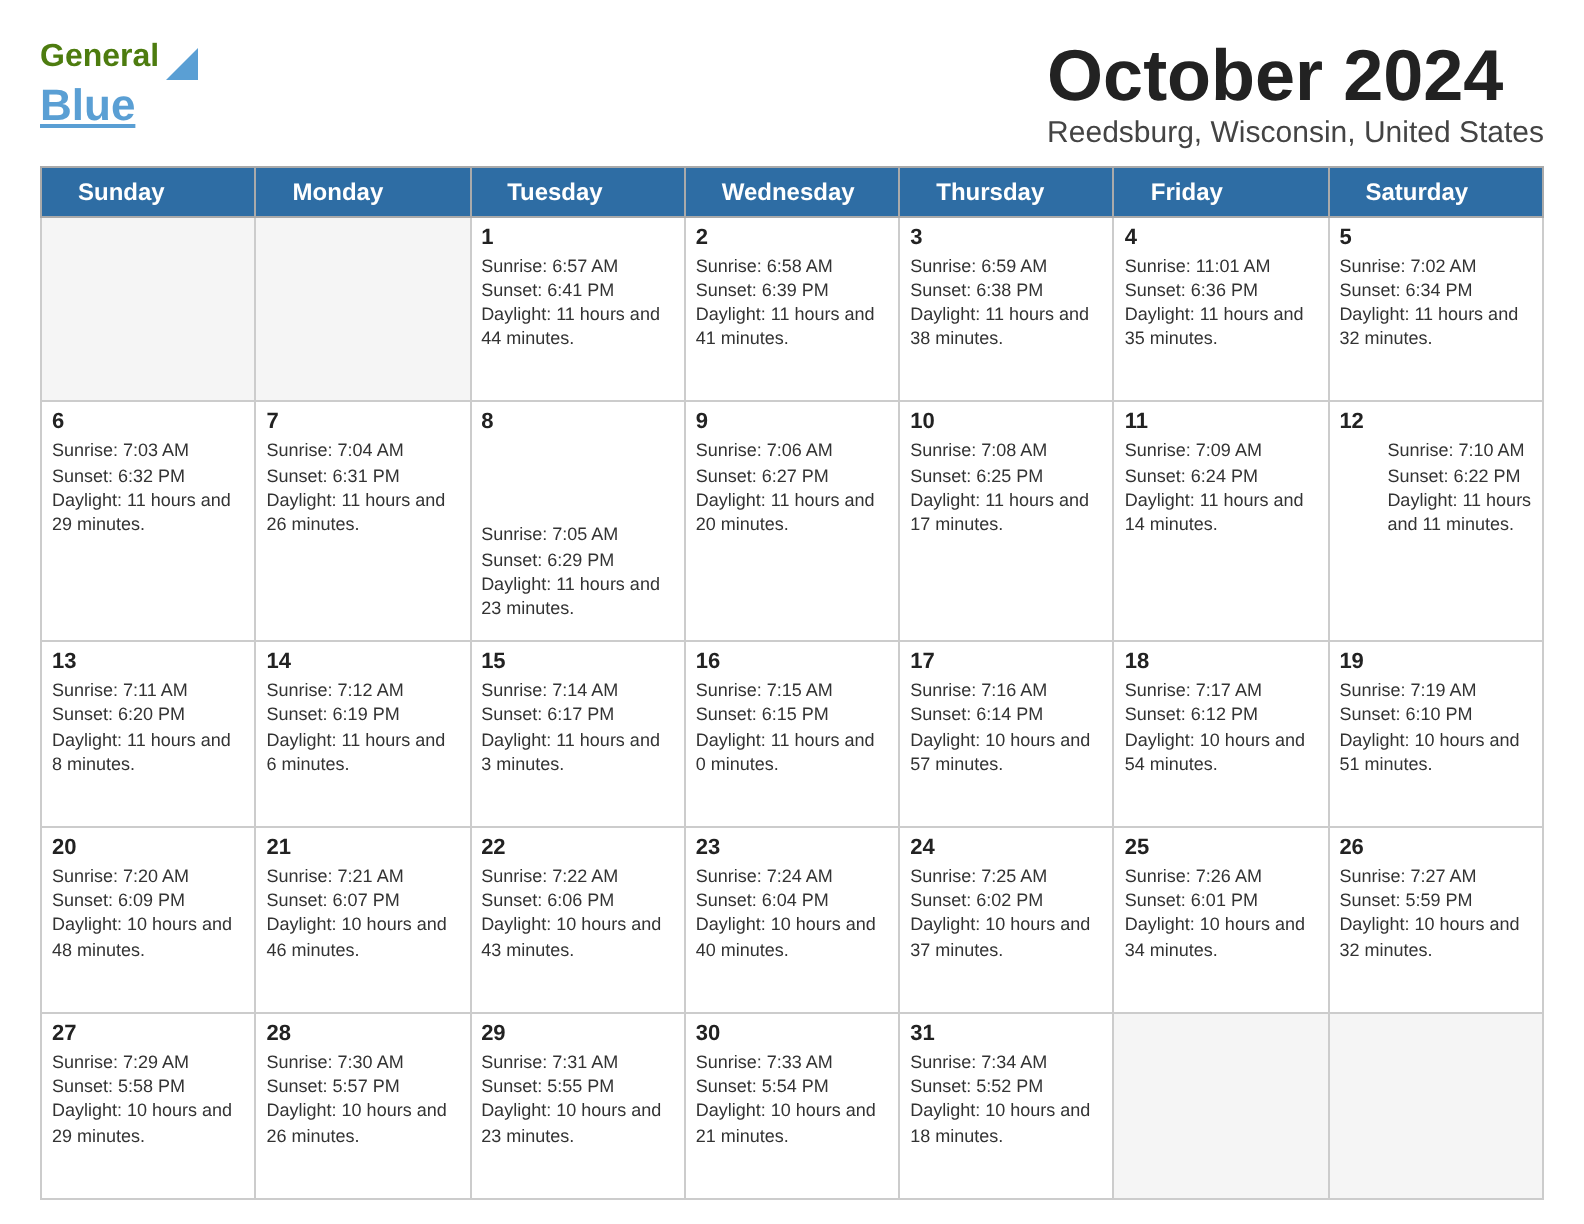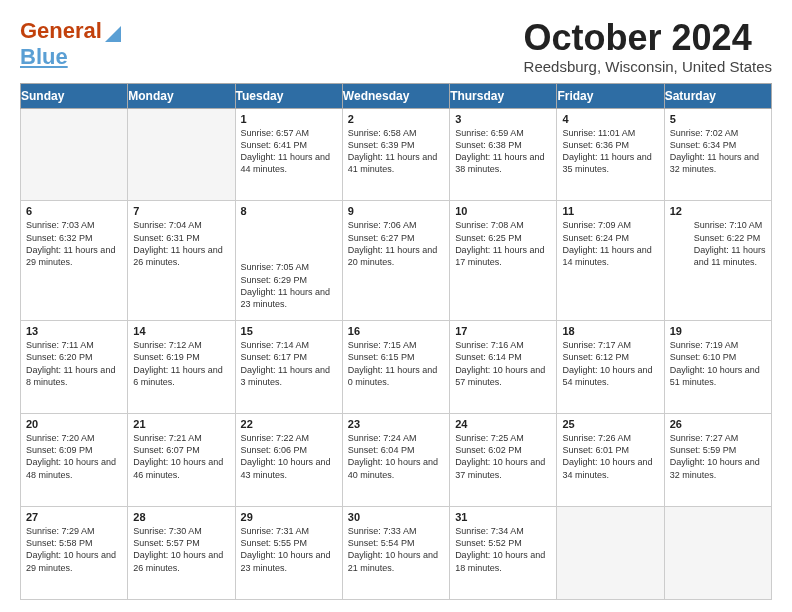--- a/index.html
+++ b/index.html
@@ -46,21 +46,21 @@
       border-collapse: collapse;
       flex: 1;
       table-layout: fixed;
     }
     .calendar thead th {
       background: #2e6da4;
       color: #fff;
       font-size: 12px;
       font-weight: bold;
       text-align: left;
-      padding: 5px 0;
+      padding: 5px 18px;
       border: 1px solid #aaa;
       margin-left: 36px;
     }
     .calendar tbody td {
       vertical-align: top;
       border: 1px solid #ccc;
       padding: 4px 5px;
       font-size: 9.5px;
       color: #333;
       background: #fff;
@@ -78,23 +78,23 @@
     .cell-text {
       font-size: 9px;
       line-height: 1.35;
       color: #333;
     }
     .logo-wrapper {
       display: flex;
       align-items: center;
     }
     .logo-g {
-      font-size: 22px;
-      font-weight: bold;
-      color: #c2410c;
+      font-size: 16px;
+      font-weight: bold;
+      color: #4d7c0f;
     }
     .logo-b {
       font-size: 22px;
       font-weight: bold;
       color: #5a9fd4;
       text-decoration: underline;
     }
   </style>
 </head>
 <body>

